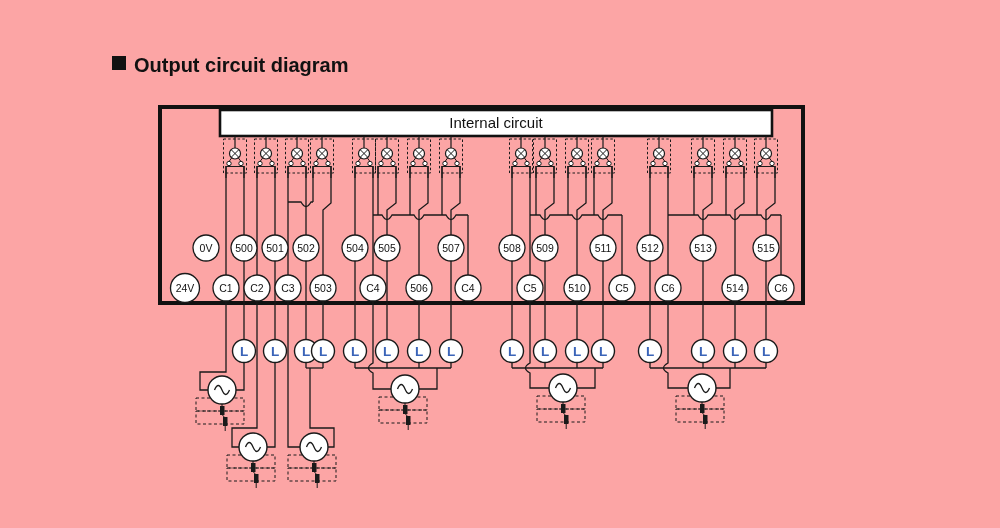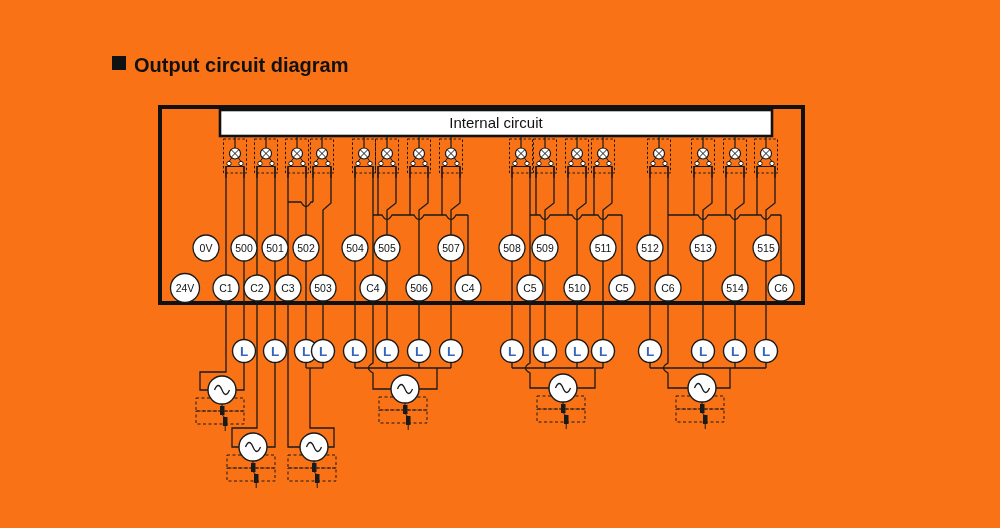--- a/index.html
+++ b/index.html
@@ -1,16 +1,16 @@
 <!DOCTYPE html>
 <html><head>
 <meta charset="utf-8">
 <style>
   html,body{margin:0;padding:0;background:#ffffff;}
-  #stage{position:relative;width:1000px;height:528px;background:#f97316;overflow:hidden;
+  #stage{position:relative;width:1000px;height:528px;background:#fca5a5;overflow:hidden;
          font-family:"Liberation Sans", sans-serif;}
   svg text{font-family:"Liberation Sans", sans-serif;}
   .title-text{font-weight:bold;font-size:20px;fill:#111;}
   .ic-label{font-size:15px;fill:#111;}
   .term-label{font-size:10.5px;fill:#111;}
   .load-label{font-weight:bold;font-size:13.5px;}
 </style>
 </head>
 <body>
 

